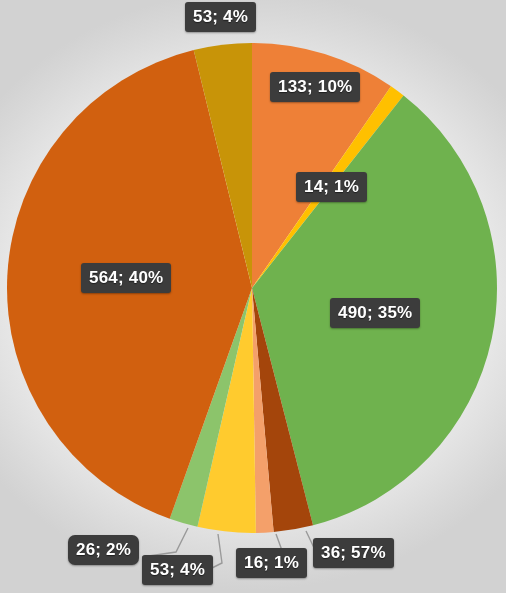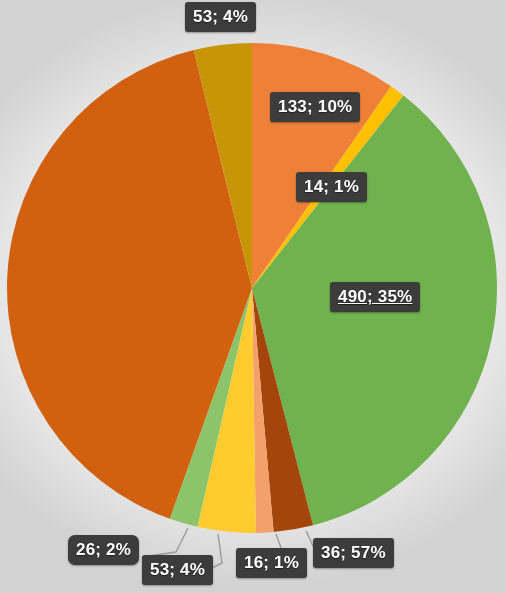--- a/index.html
+++ b/index.html
@@ -77,26 +77,27 @@
     <svg width="506" height="593" viewBox="0 0 506 593">
       <polyline points="188,528 176,552 142,557" fill="none" stroke="#9a9a9a" stroke-width="1.4"></polyline>
       <polyline points="218,534 222,563 204,572" fill="none" stroke="#9a9a9a" stroke-width="1.4"></polyline>
       <polyline points="276,534 284,556 276,560" fill="none" stroke="#9a9a9a" stroke-width="1.4"></polyline>
       <polyline points="306,531 316,552 330,557" fill="none" stroke="#9a9a9a" stroke-width="1.4"></polyline>
     </svg>
   </div>
 
   <div class="data-label" style="left:185px; top:2px;">53; 4%</div>
 
-  <div class="data-label" style="left:270px; top:72px;margin-top:20px;">133; 10%</div>
+  <div class="data-label" style="left:270px; top:72px;">133; 10%</div>
 
   <div class="data-label" style="left:296px; top:172px;">14; 1%</div>
 
-  <div class="data-label" style="left:330px; top:282px;text-decoration:underline;">490; 35%</div>
+  <div class="data-label" style="left:330px; top:298px;">490; 35%</div>
 
+  <div class="data-label" style="left:81px; top:263px;">564; 40%</div>
 
   <div class="data-label" style="left:68px; top:535px;border-radius:7px;">26; 2%</div>
 
   <div class="data-label" style="left:142px; top:555px;">53; 4%</div>
 
   <div class="data-label" style="left:229px; top:548px;margin-left:7px;">16; 1%</div>
 
   <div class="data-label" style="left:313px; top:538px;">36; 57%</div>
 
 </div>

